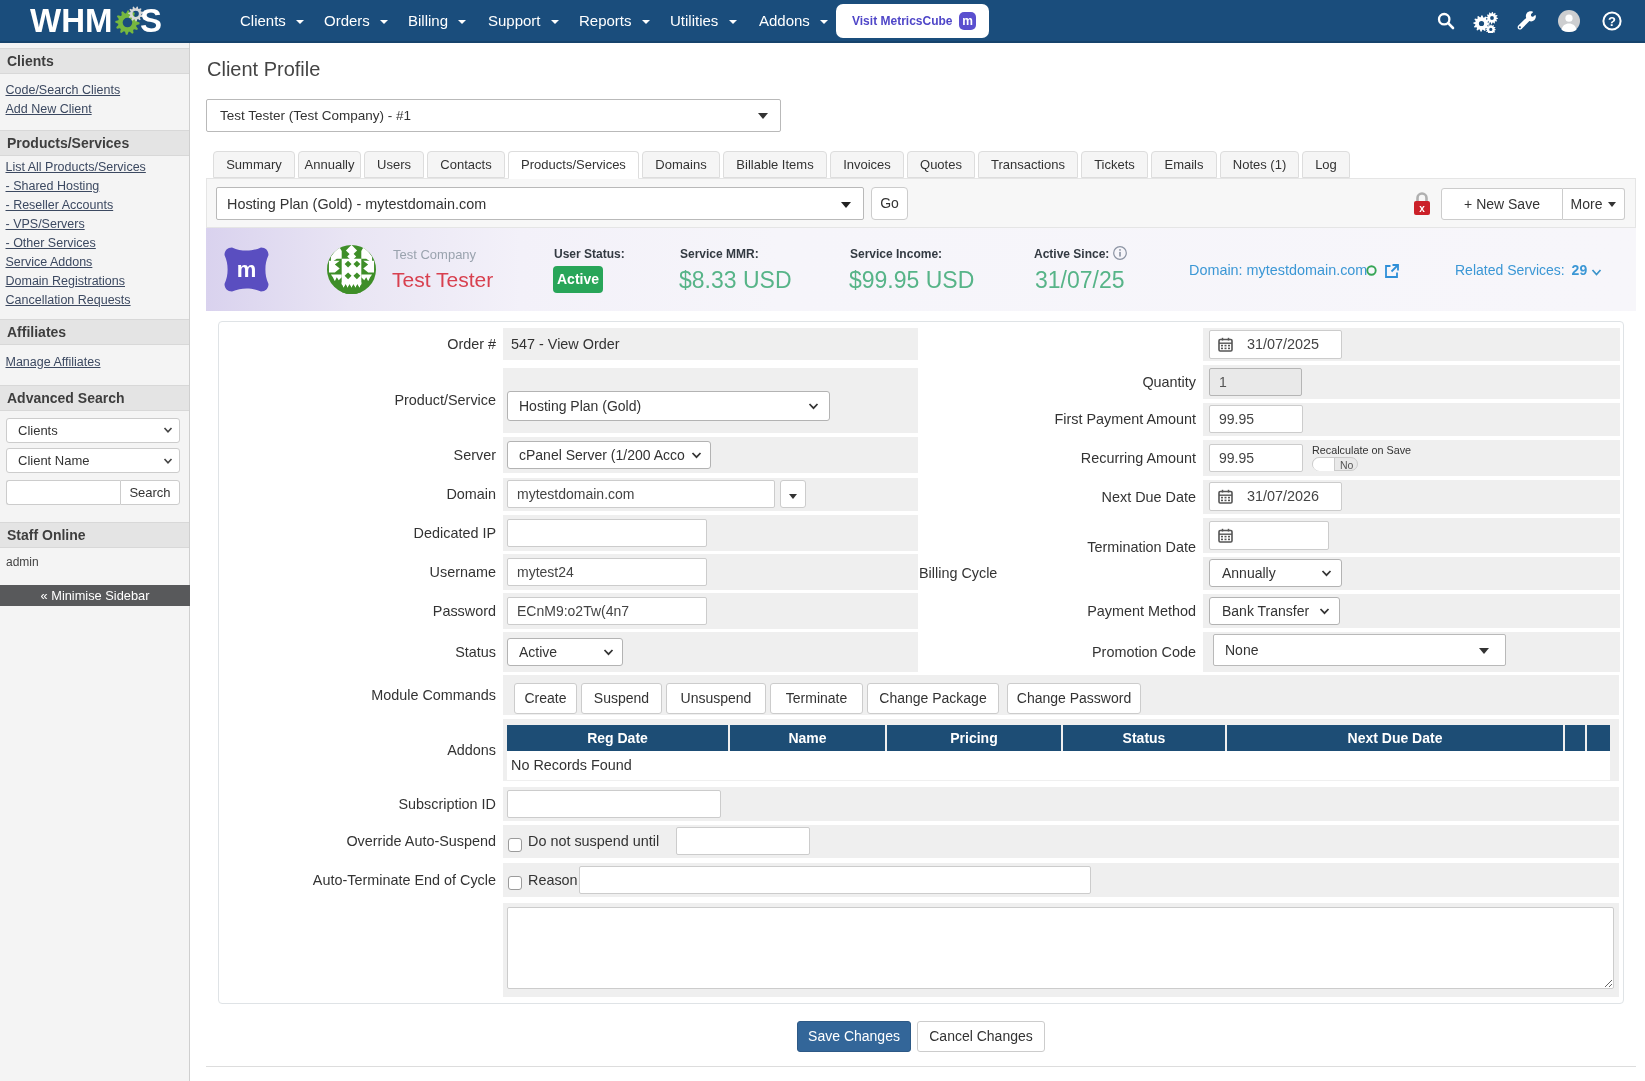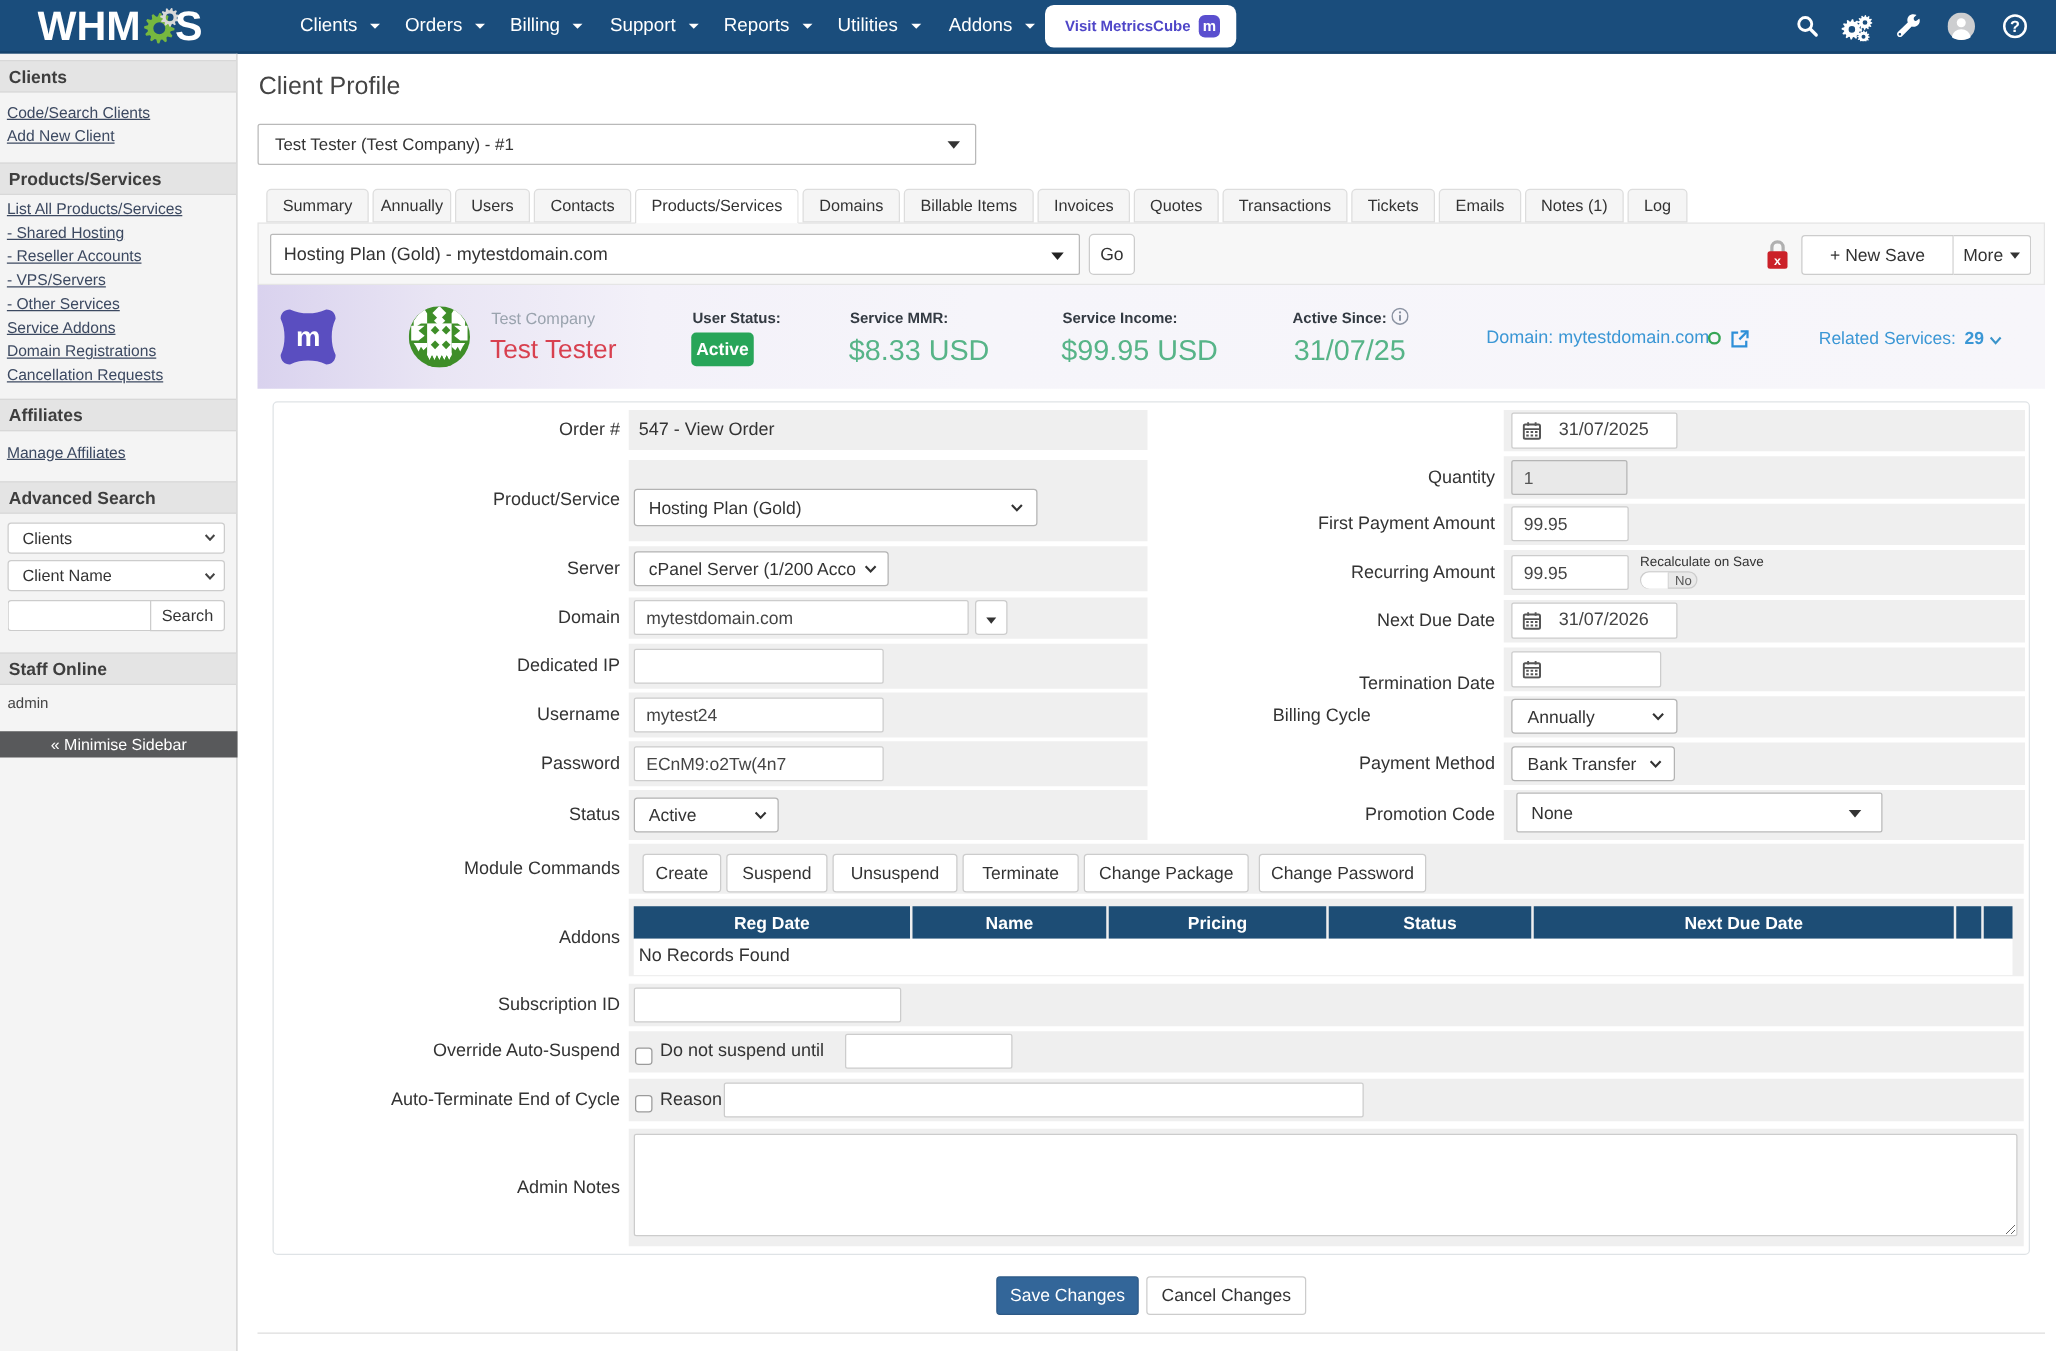--- a/index.html
+++ b/index.html
@@ -309,21 +309,21 @@
       <g fill="#555">
         <rect x="3" y="7.8" width="2" height="1.6"></rect>
         <rect x="6.5" y="7.8" width="2" height="1.6"></rect>
         <rect x="10" y="7.8" width="2" height="1.6"></rect>
         <rect x="3" y="10.6" width="2" height="1.6"></rect>
         <rect x="6.5" y="10.6" width="2" height="1.6"></rect>
         <rect x="10" y="10.6" width="2" height="1.6"></rect>
       </g>
     </svg>
 <div class="gray" style="left:984px; top:235px; width:417px; height:33px;"></div>
-<div class="lbl" style="left:700px; top:235px; width:277px; height:33px; line-height:33px; text-align:center;">Billing Cycle</div>
+<div class="lbl" style="left:700px; top:235px; width:277px; height:33px; line-height:33px; text-align:left;">Billing Cycle</div>
 <div class="selc" style="left:990px; top:237px; width:133px; line-height:26px; padding-left:12px;">Annually</div>
 <svg class="selchev" style="left:1102px; top:246px;" viewBox="0 0 11 11">
       <path d="M1.5,3 L5.5,7.2 L9.5,3" fill="none" stroke="#333" stroke-width="1.7"></path>
     </svg>
 <div class="gray" style="left:984px; top:272px; width:417px; height:34px;"></div>
 <div class="lbl" style="left:700px; top:272px; width:277px; height:34px; line-height:34px; text-align:right;">Payment Method</div>
 <div class="selc" style="left:990px; top:275px; width:131px; line-height:26px; padding-left:12px;">Bank Transfer</div>
 <svg class="selchev" style="left:1100px; top:284px;" viewBox="0 0 11 11">
       <path d="M1.5,3 L5.5,7.2 L9.5,3" fill="none" stroke="#333" stroke-width="1.7"></path>
     </svg>
@@ -357,19 +357,18 @@
 <div class="lbl" style="left:0px; top:503px; width:277px; height:33px; line-height:33px; text-align:right;">Override Auto-Suspend</div>
 <div class="abs" style="left:289px; top:516px; width:13.5px; height:13.5px; border:1px solid #9b9b9b; border-radius:3px; background:#fff;"></div>
 <div class="lbl" style="left:309px; top:503px; height:33px; line-height:33px;">Do not suspend until</div>
 <input class="inp" style="left: 457px; top: 505px; width: 134px;">
 <div class="gray" style="left:284px; top:541px; width:1116px; height:34px;"></div>
 <div class="lbl" style="left:0px; top:541px; width:277px; height:34px; line-height:34px; text-align:right;">Auto-Terminate End of Cycle</div>
 <div class="abs" style="left:289px; top:554px; width:13.5px; height:13.5px; border:1px solid #9b9b9b; border-radius:3px; background:#fff;"></div>
 <div class="lbl" style="left:309px; top:541px; height:34px; line-height:34px;">Reason</div>
 <input class="inp" style="left: 360px; top: 544px; width: 512px;">
 <div class="gray" style="left:284px; top:581px; width:1116px; height:94px;"></div>
-<div class="lbl" style="left:0px; top:581px; width:277px; height:94px; line-height:94px; text-align:right;">Admin Notes</div>
 <textarea class="abs" style="left: 288px; top: 585px; width: 1107px; height: 82px; border: 1px solid rgb(204, 204, 204); border-radius: 2px; resize: both; font-size: 14px; padding: 4px 8px;"></textarea>
 </div>
 
 <div class="abs" style="left:797px; top:1021px; width:114px; height:31px; background:#336699; border:1px solid #2d5986; border-radius:3px; color:#fff; font-size:14px; text-align:center; line-height:29px;">Save Changes</div>
 <div class="btn" style="left:917px; top:1021px; width:128px; height:31px; line-height:29px;">Cancel Changes</div>
 <div class="abs" style="left:206px; top:1066px; width:1430px; height:1px; background:#ddd;"></div>
 
 </body></html>

